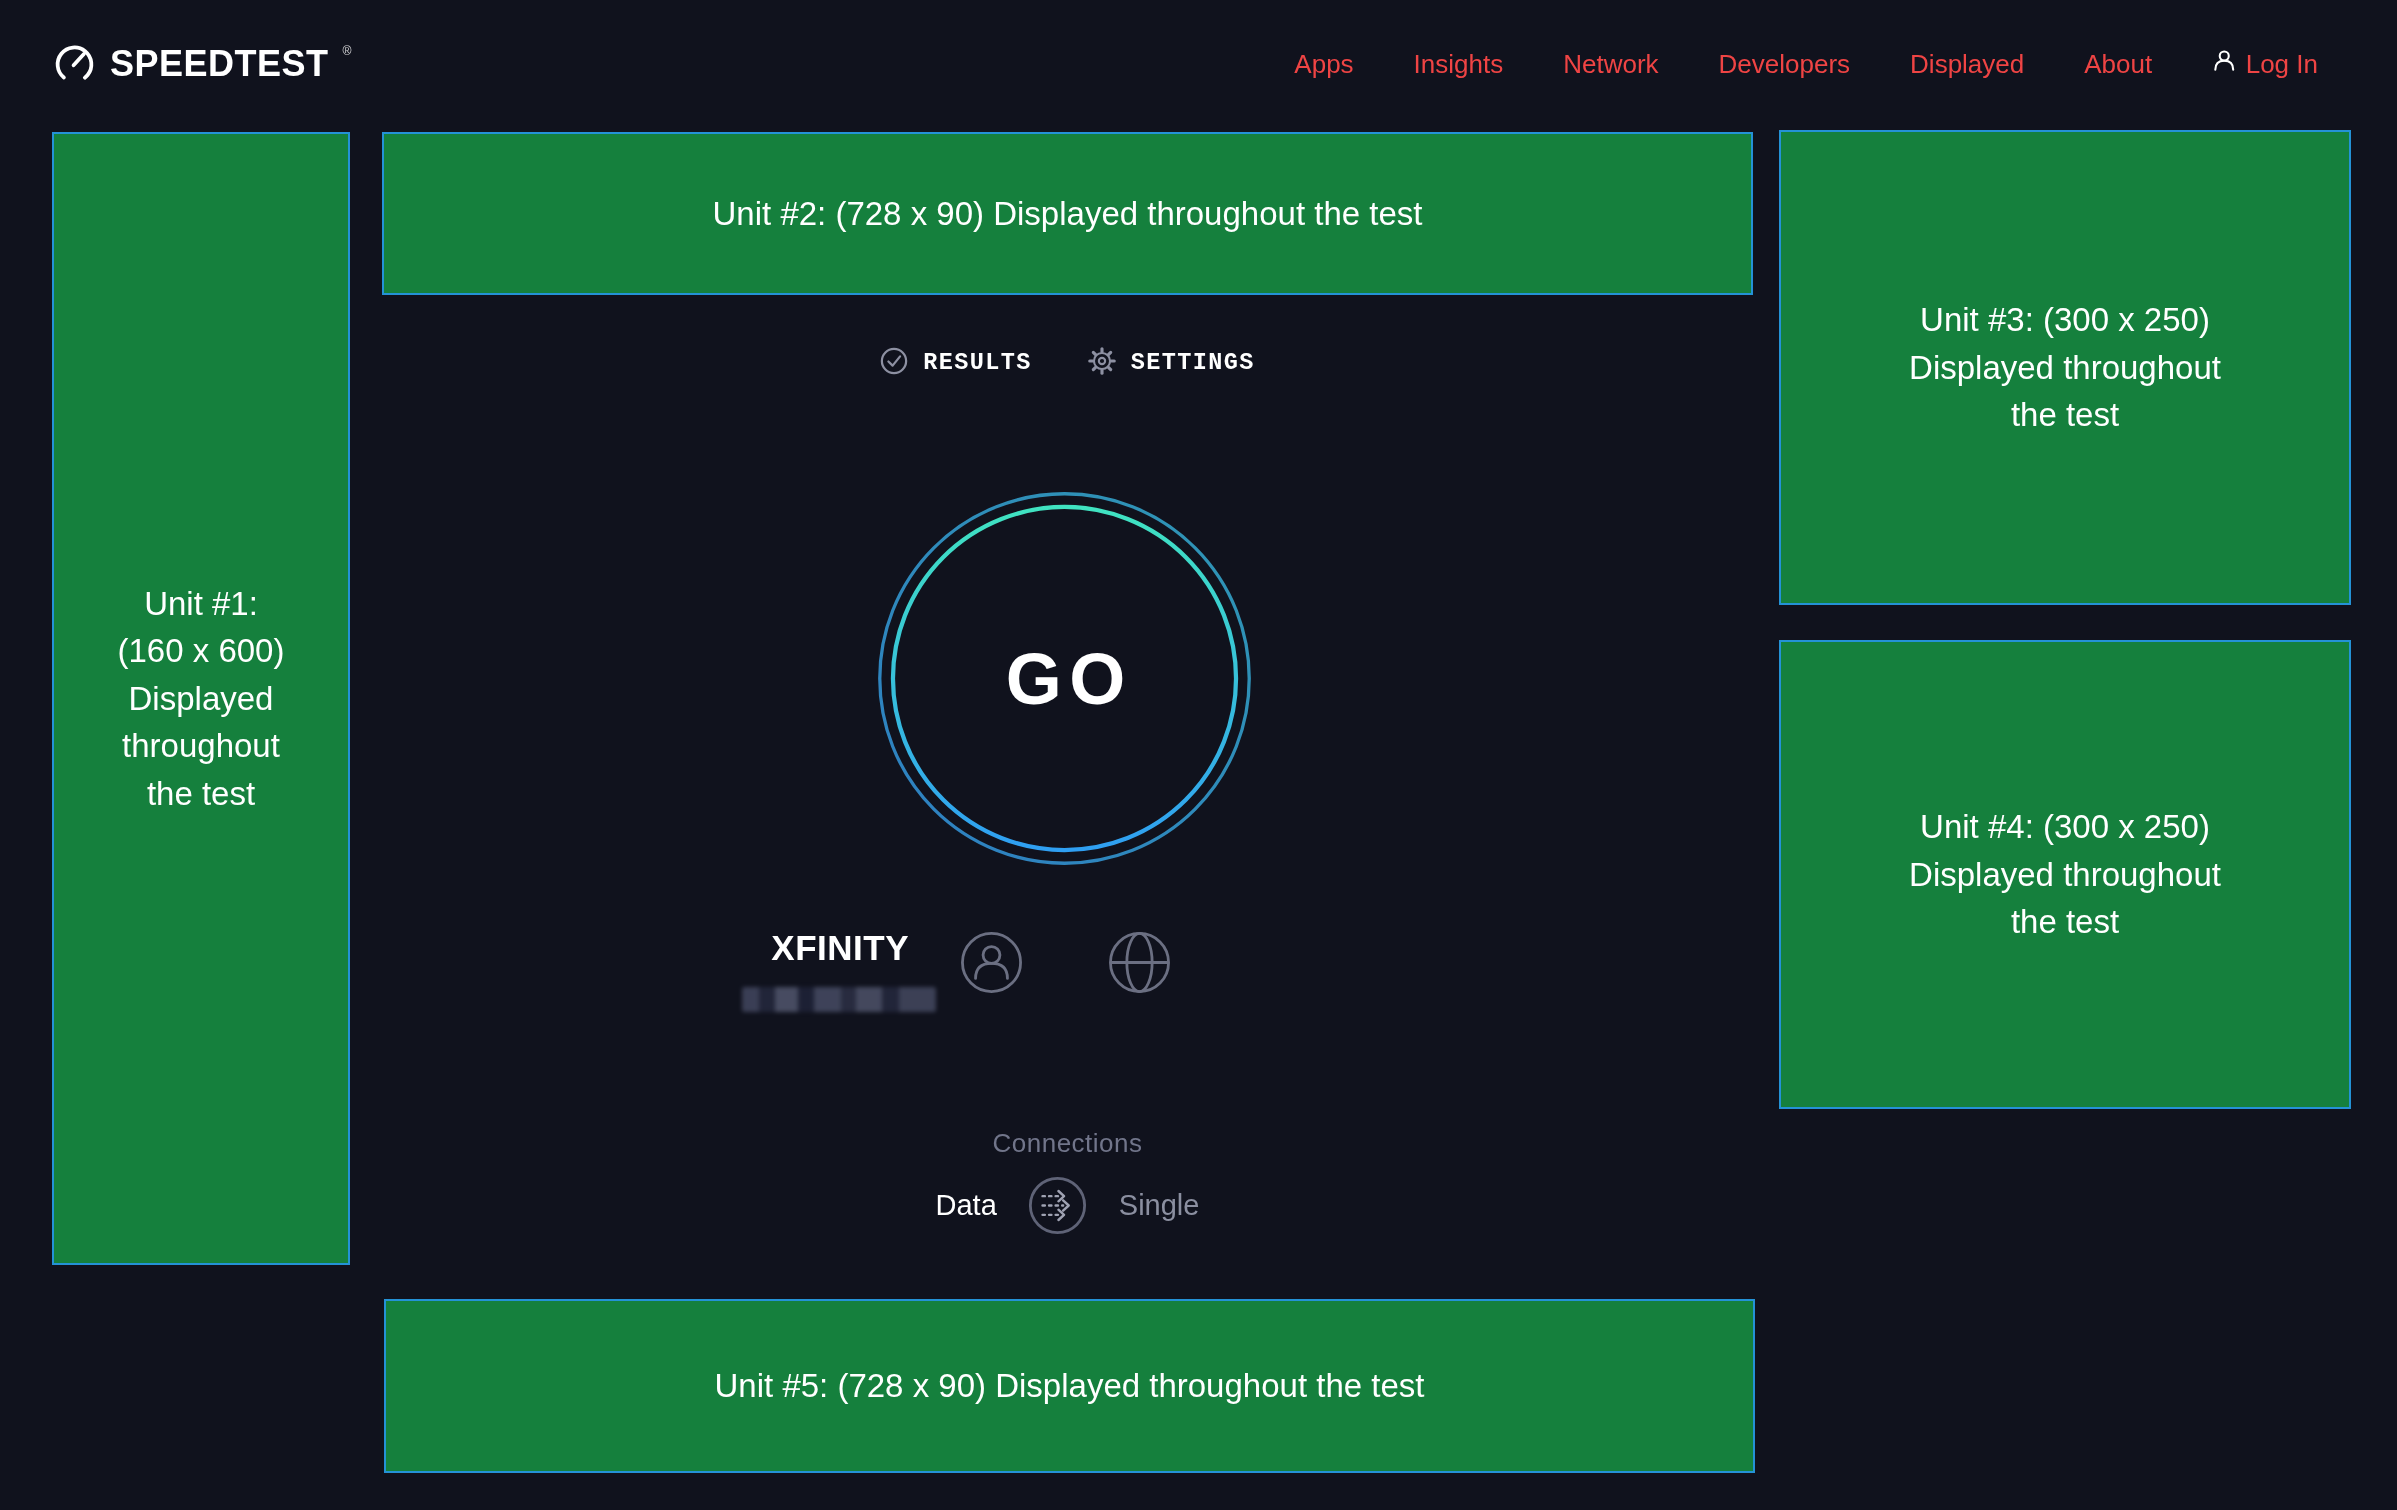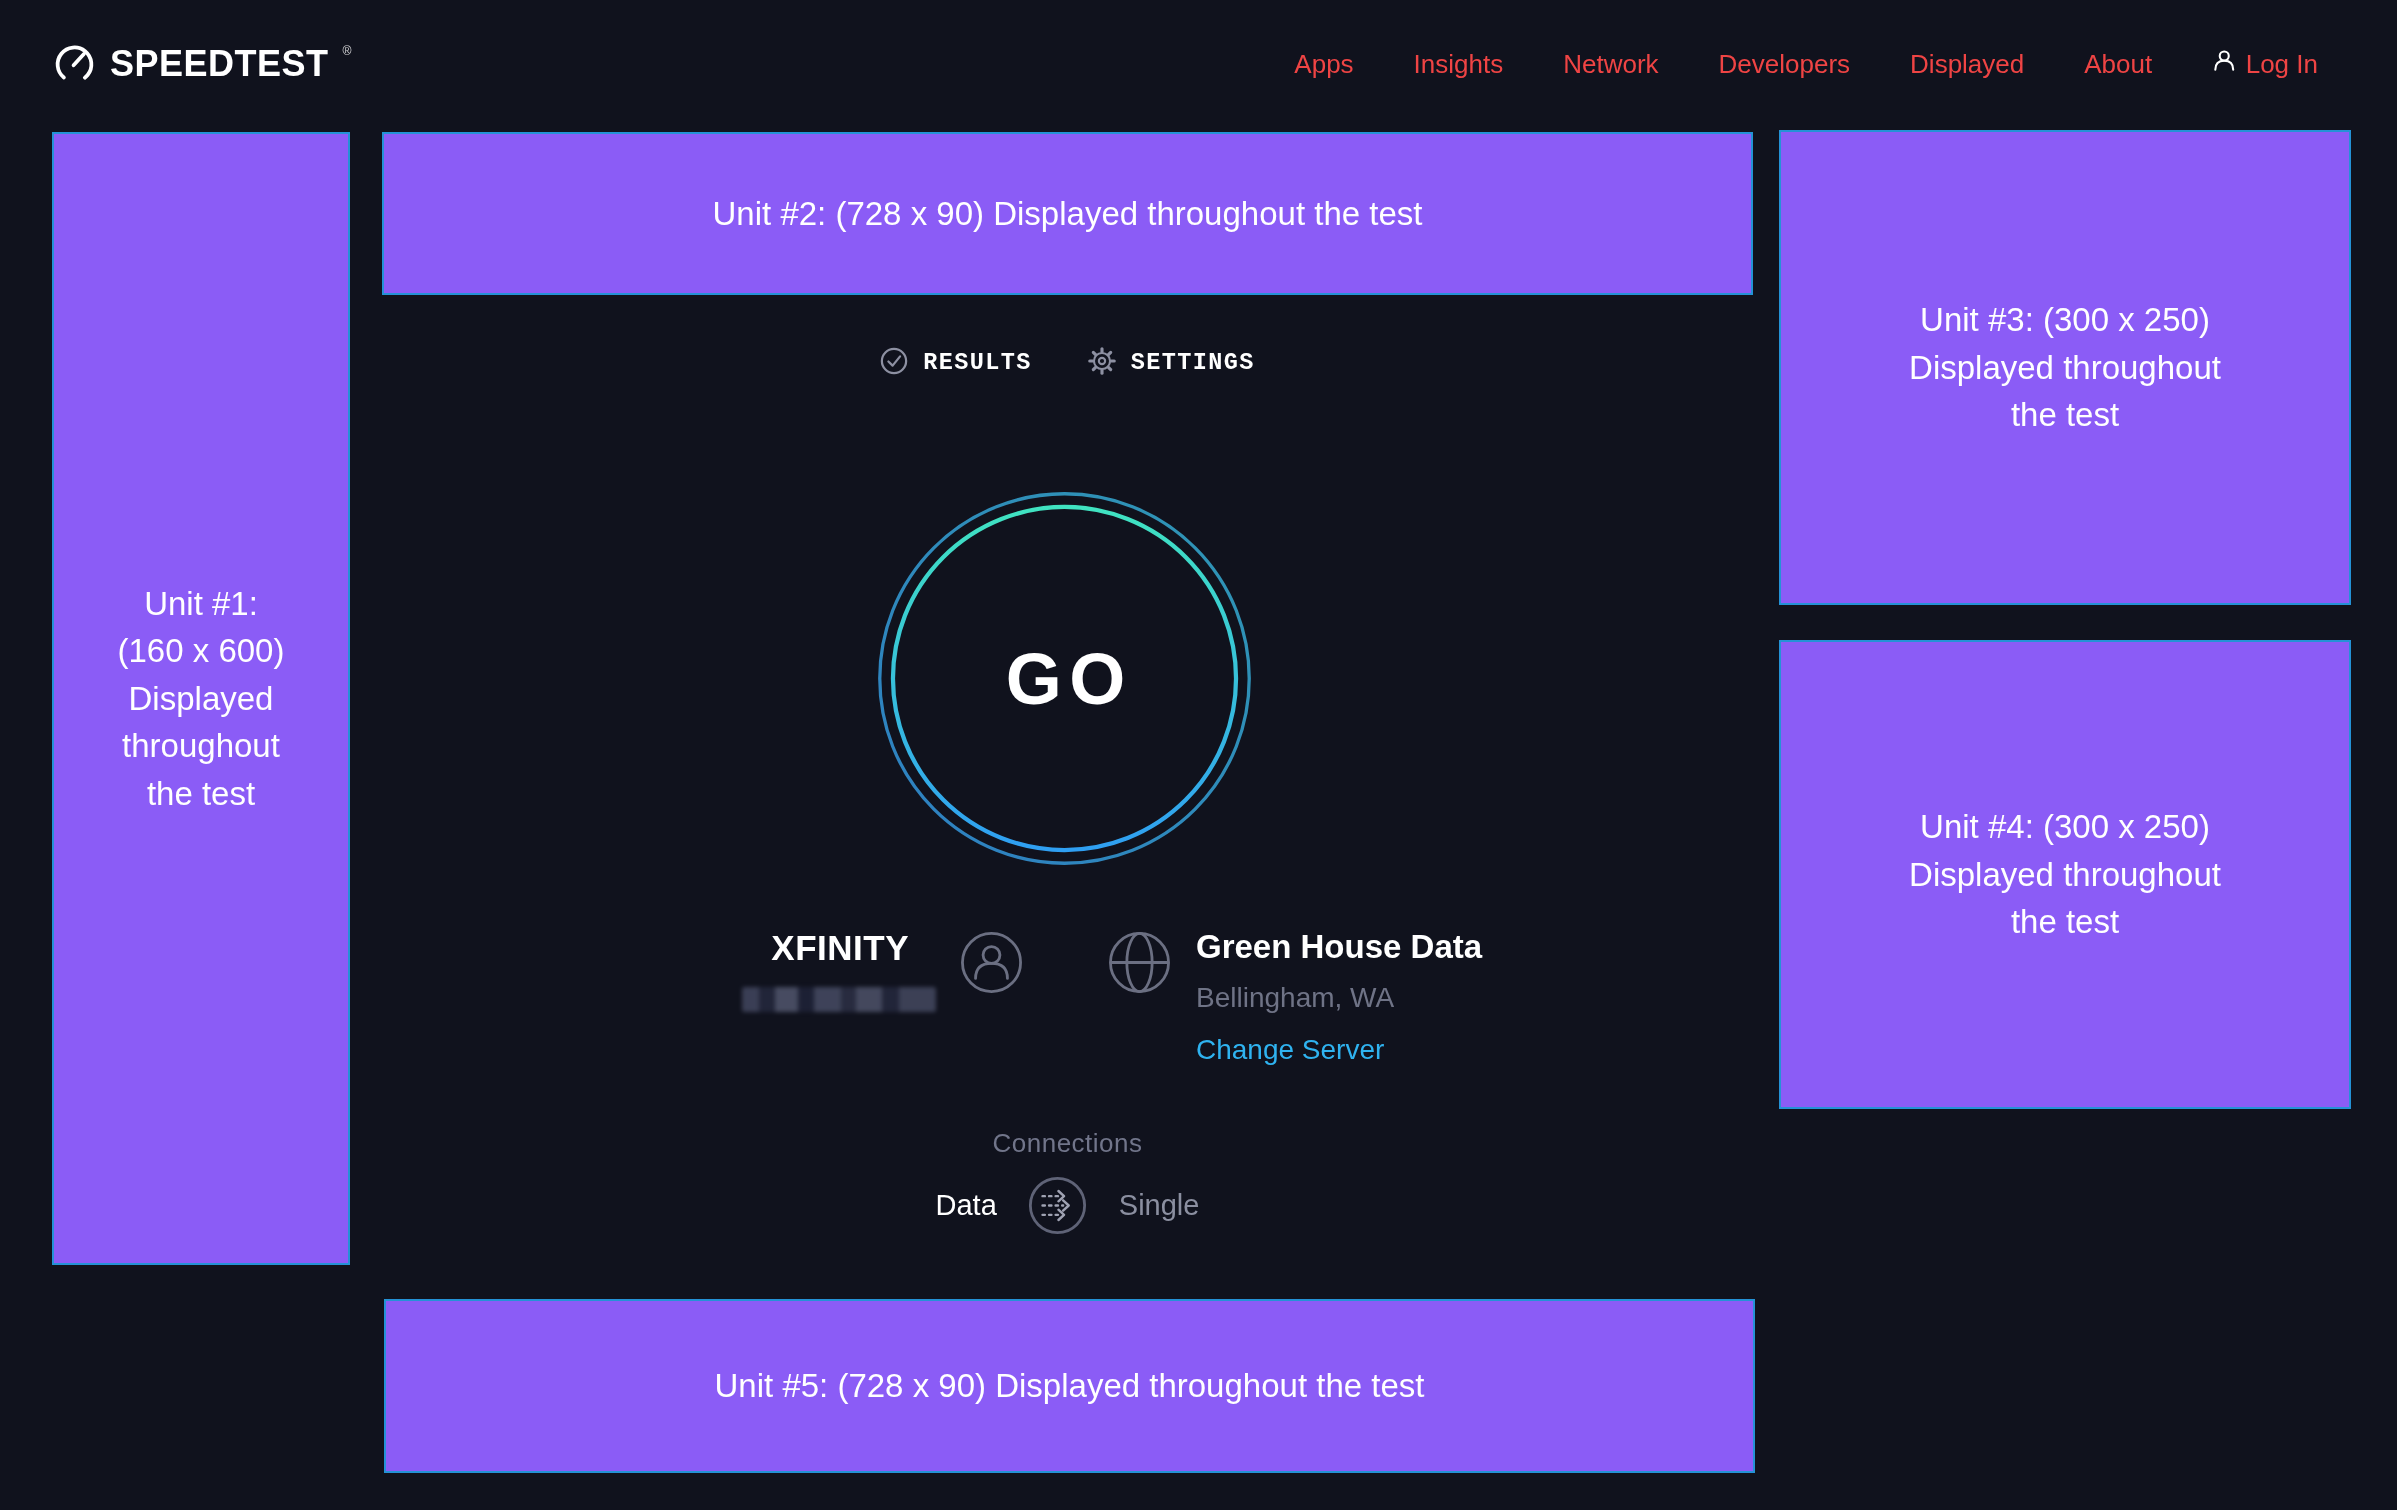--- a/index.html
+++ b/index.html
@@ -10,21 +10,21 @@
   .header{position:absolute;left:52px;right:79px;top:36px;height:56px;
           display:flex;align-items:center;justify-content:space-between;}
   .logo{display:flex;align-items:center;gap:13px;cursor:pointer;}
   .logo-text{font-size:36px;font-weight:700;letter-spacing:0.5px;color:#fff;white-space:nowrap;}
   .logo-tm{font-size:12.2px;opacity:.8;position:relative;top:-13px;left:0.9px;}
   .nav{display:flex;align-items:center;gap:60px;}
   .nav-item{font-size:26px;color:#ef4444;cursor:pointer;white-space:nowrap;}
   .login{display:flex;align-items:center;gap:9px;cursor:pointer;}
 
   
-  .ad{position:absolute;background:#8b5cf6;border:2.8px solid #2492d6;box-sizing:border-box;
+  .ad{position:absolute;background:#15803d;border:2.8px solid #2492d6;box-sizing:border-box;
       display:flex;flex-direction:column;align-items:center;justify-content:center;
       text-align:center;font-size:33px;line-height:1.44;color:#fff;cursor:pointer;}
   #ad1{left:52px;top:132px;width:298px;height:1133px;}
   #ad2{left:382px;top:132px;width:1371px;height:163px;}
   #ad3{left:1779px;top:130px;width:572px;height:475px;}
   #ad4{left:1779px;top:640px;width:572px;height:469px;}
   #ad5{left:384px;top:1299px;width:1371px;height:174px;}
 
   
   .tabs{position:absolute;left:382px;width:1371px;top:347px;
@@ -188,25 +188,20 @@
   </div>
 
   <div id="server-icon" class="icon-circle">
     <svg width="75" height="75" viewBox="0 0 80 80" fill="none" stroke="#6b6f82" stroke-width="3">
       <circle cx="40" cy="40" r="31"></circle>
       <ellipse cx="40" cy="40" rx="13.5" ry="31"></ellipse>
       <line x1="9" y1="40" x2="71" y2="40"></line>
     </svg>
   </div>
 
-  <div class="server">
-    <div class="server-name">Green House Data</div>
-    <div class="server-loc">Bellingham, WA</div>
-    <div class="server-change">Change Server</div>
-  </div>
 
   <div class="connections-label">Connections</div>
   <div class="conn-row">
     <span class="conn-multi">Data</span>
     <span class="conn-toggle">
       <svg width="73" height="73" viewBox="0 0 78 78" fill="none">
         <circle cx="39" cy="39" r="29" stroke="#5f6377" stroke-width="3"></circle>
         <g stroke="#9fa2b2" stroke-width="2.6" stroke-linecap="round" stroke-linejoin="round">
           <line x1="23" y1="29" x2="40" y2="29" stroke-dasharray="2.5 4.5"></line>
           <path d="M40 23.5 L46 29 L40 34.5"></path>

